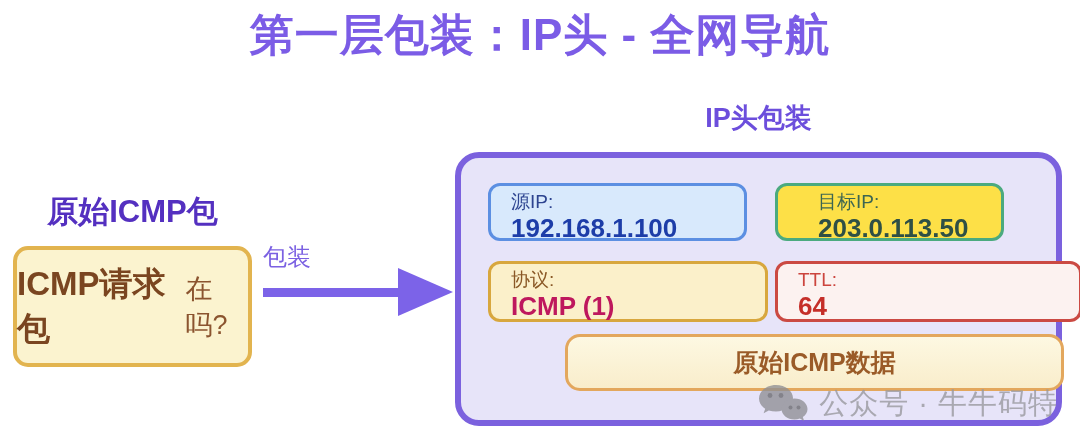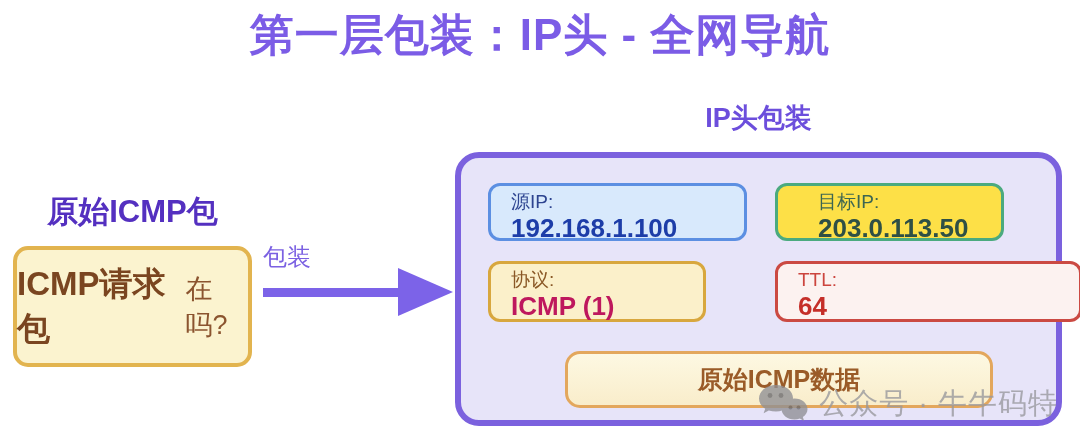--- a/index.html
+++ b/index.html
@@ -51,28 +51,28 @@
     padding:5px 0 0 20px;line-height:1.18;
   }
   .f-name{font-size:19px;}
   .f-value{font-size:26px;font-weight:700;}
   .field-blue{left:27px;top:25px;width:259px;height:58px;background:#d8e9fc;border:3px solid #5c8fe2;}
   .field-blue .f-name{color:#2d4490;}
   .field-blue .f-value{color:#1d3da8;}
   .field-green{left:314px;top:25px;width:229px;height:58px;background:#fde047;border:3px solid #4baa7f;padding-left:40px;}
   .field-green .f-name{color:#3d6652;}
   .field-green .f-value{color:#2f5045;}
-  .field-yellow{left:27px;top:103px;width:218px;height:61px;background:#fbf0ca;border:3px solid #d8a73e;}
+  .field-yellow{left:27px;top:103px;width:280px;height:61px;background:#fbf0ca;border:3px solid #d8a73e;}
   .field-yellow .f-name{color:#8a5826;}
   .field-yellow .f-value{color:#be185d;}
   .field-red{left:314px;top:103px;width:307px;height:61px;background:#fcf2f0;border:3px solid #cb4a43;}
   .field-red .f-name{color:#cc453e;}
   .field-red .f-value{color:#c52f29;}
   .payload{
-    position:absolute;left:104px;top:193px;width:428px;height:57px;box-sizing:border-box;
+    position:absolute;left:104px;top:176px;width:499px;height:57px;box-sizing:border-box;
     background:linear-gradient(180deg,#fdf8e2 0%,#f9edcb 100%);
     border:3px solid #e3a75d;border-radius:15px;
     display:flex;align-items:center;justify-content:center;
     font-size:25px;font-weight:700;color:#9a5b28;
   }
   
   .watermark{
     position:absolute;right:22px;top:383px;height:42px;z-index:5;
     display:flex;align-items:center;gap:10px;opacity:.78;
   }

